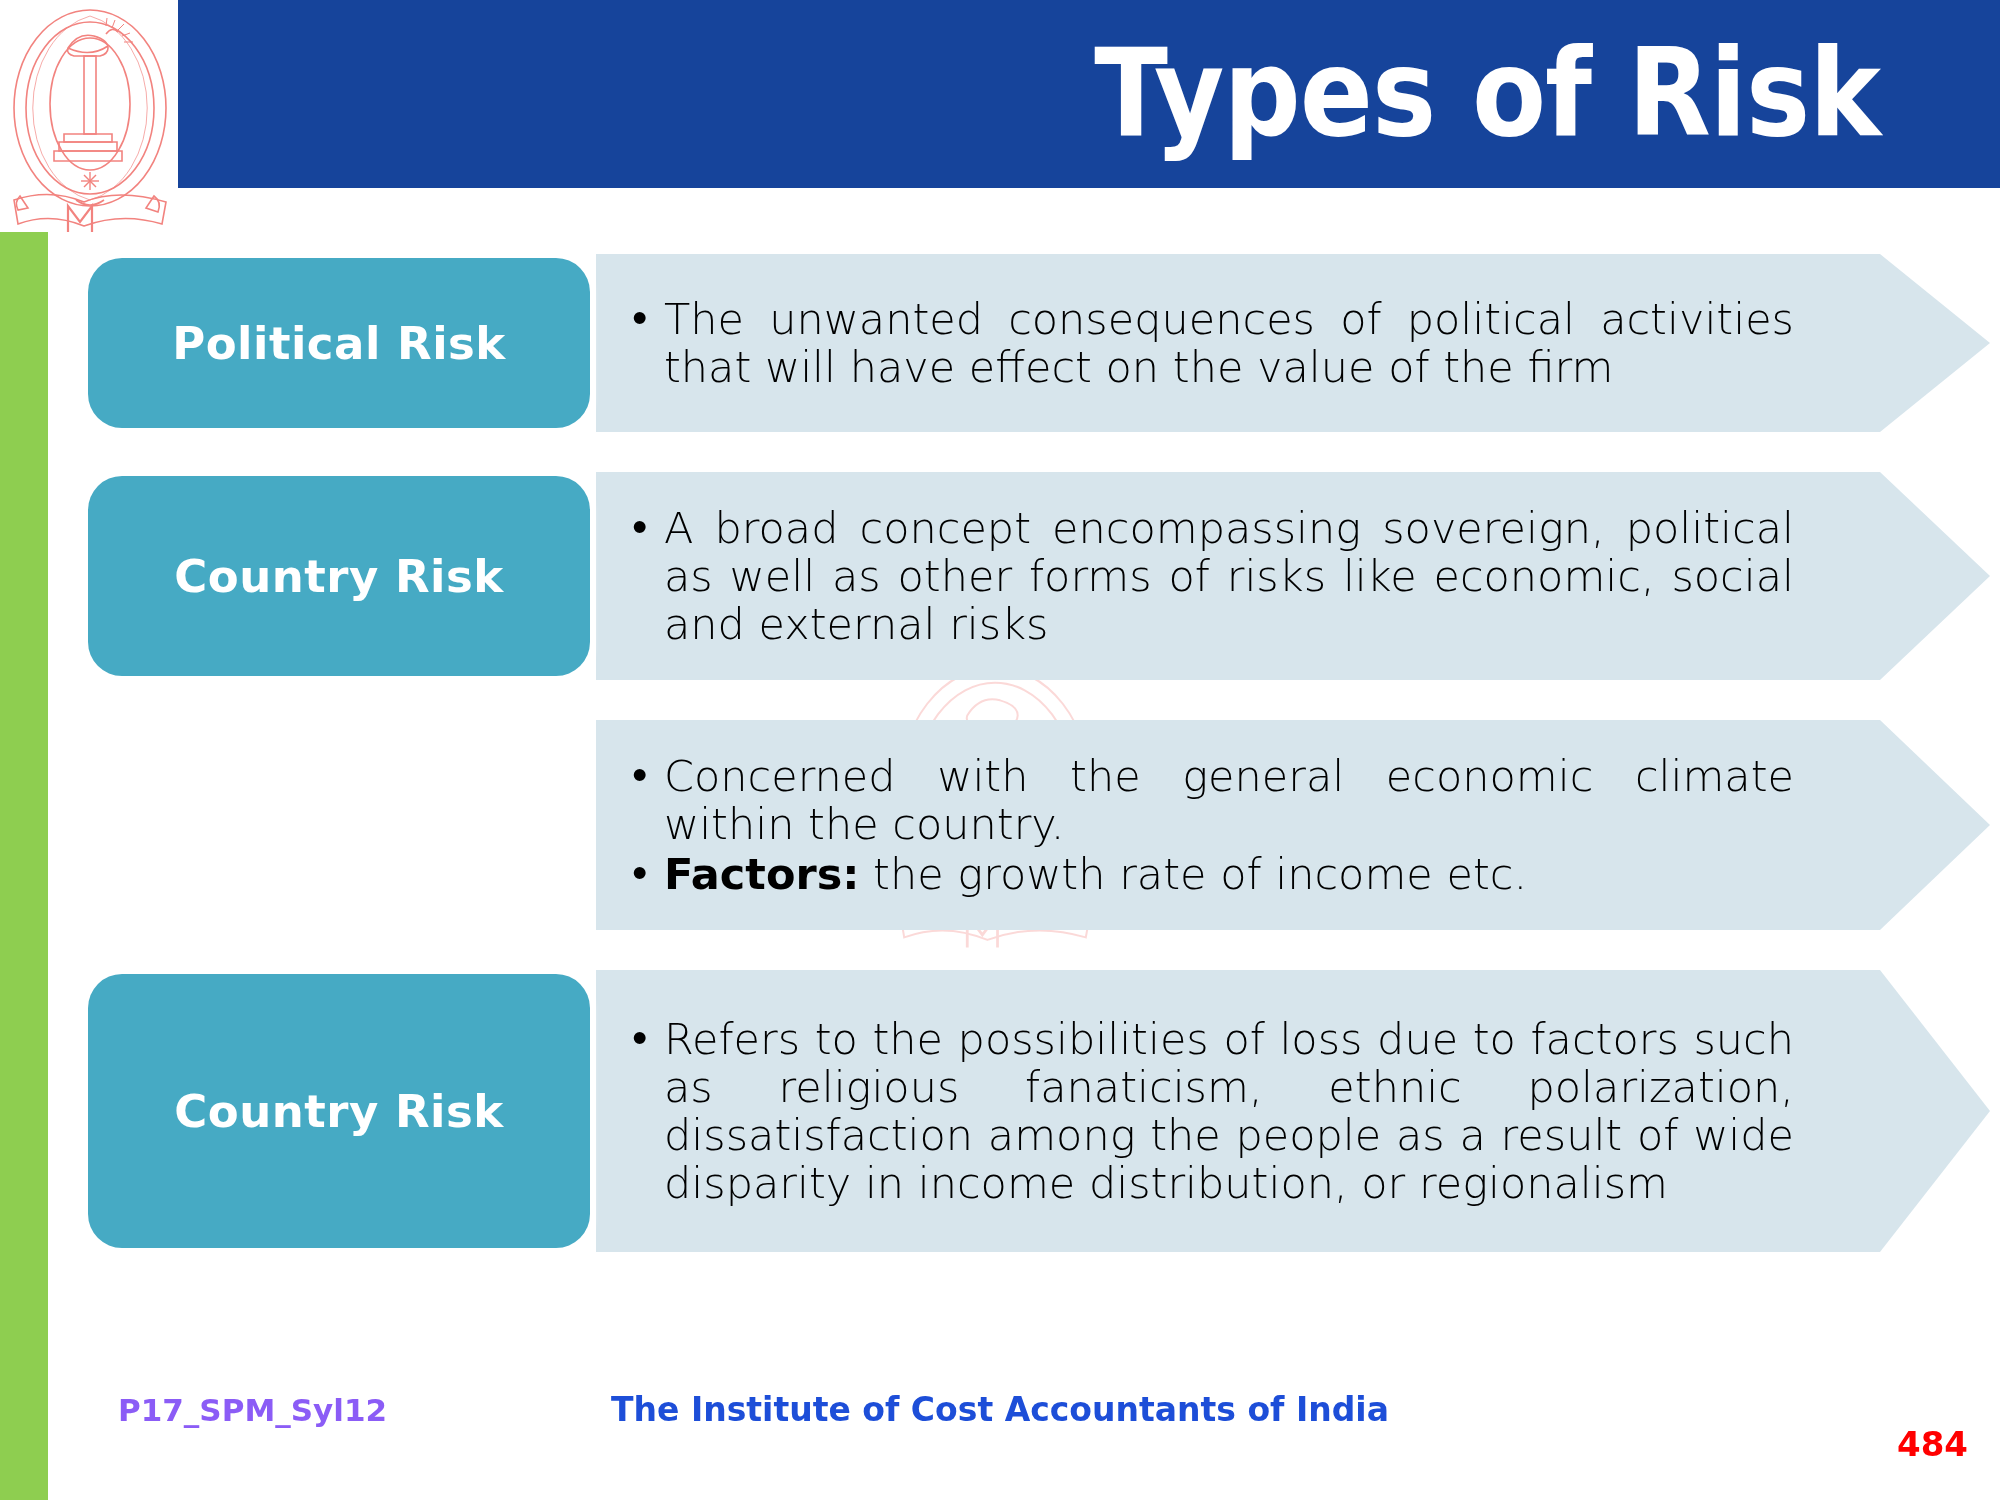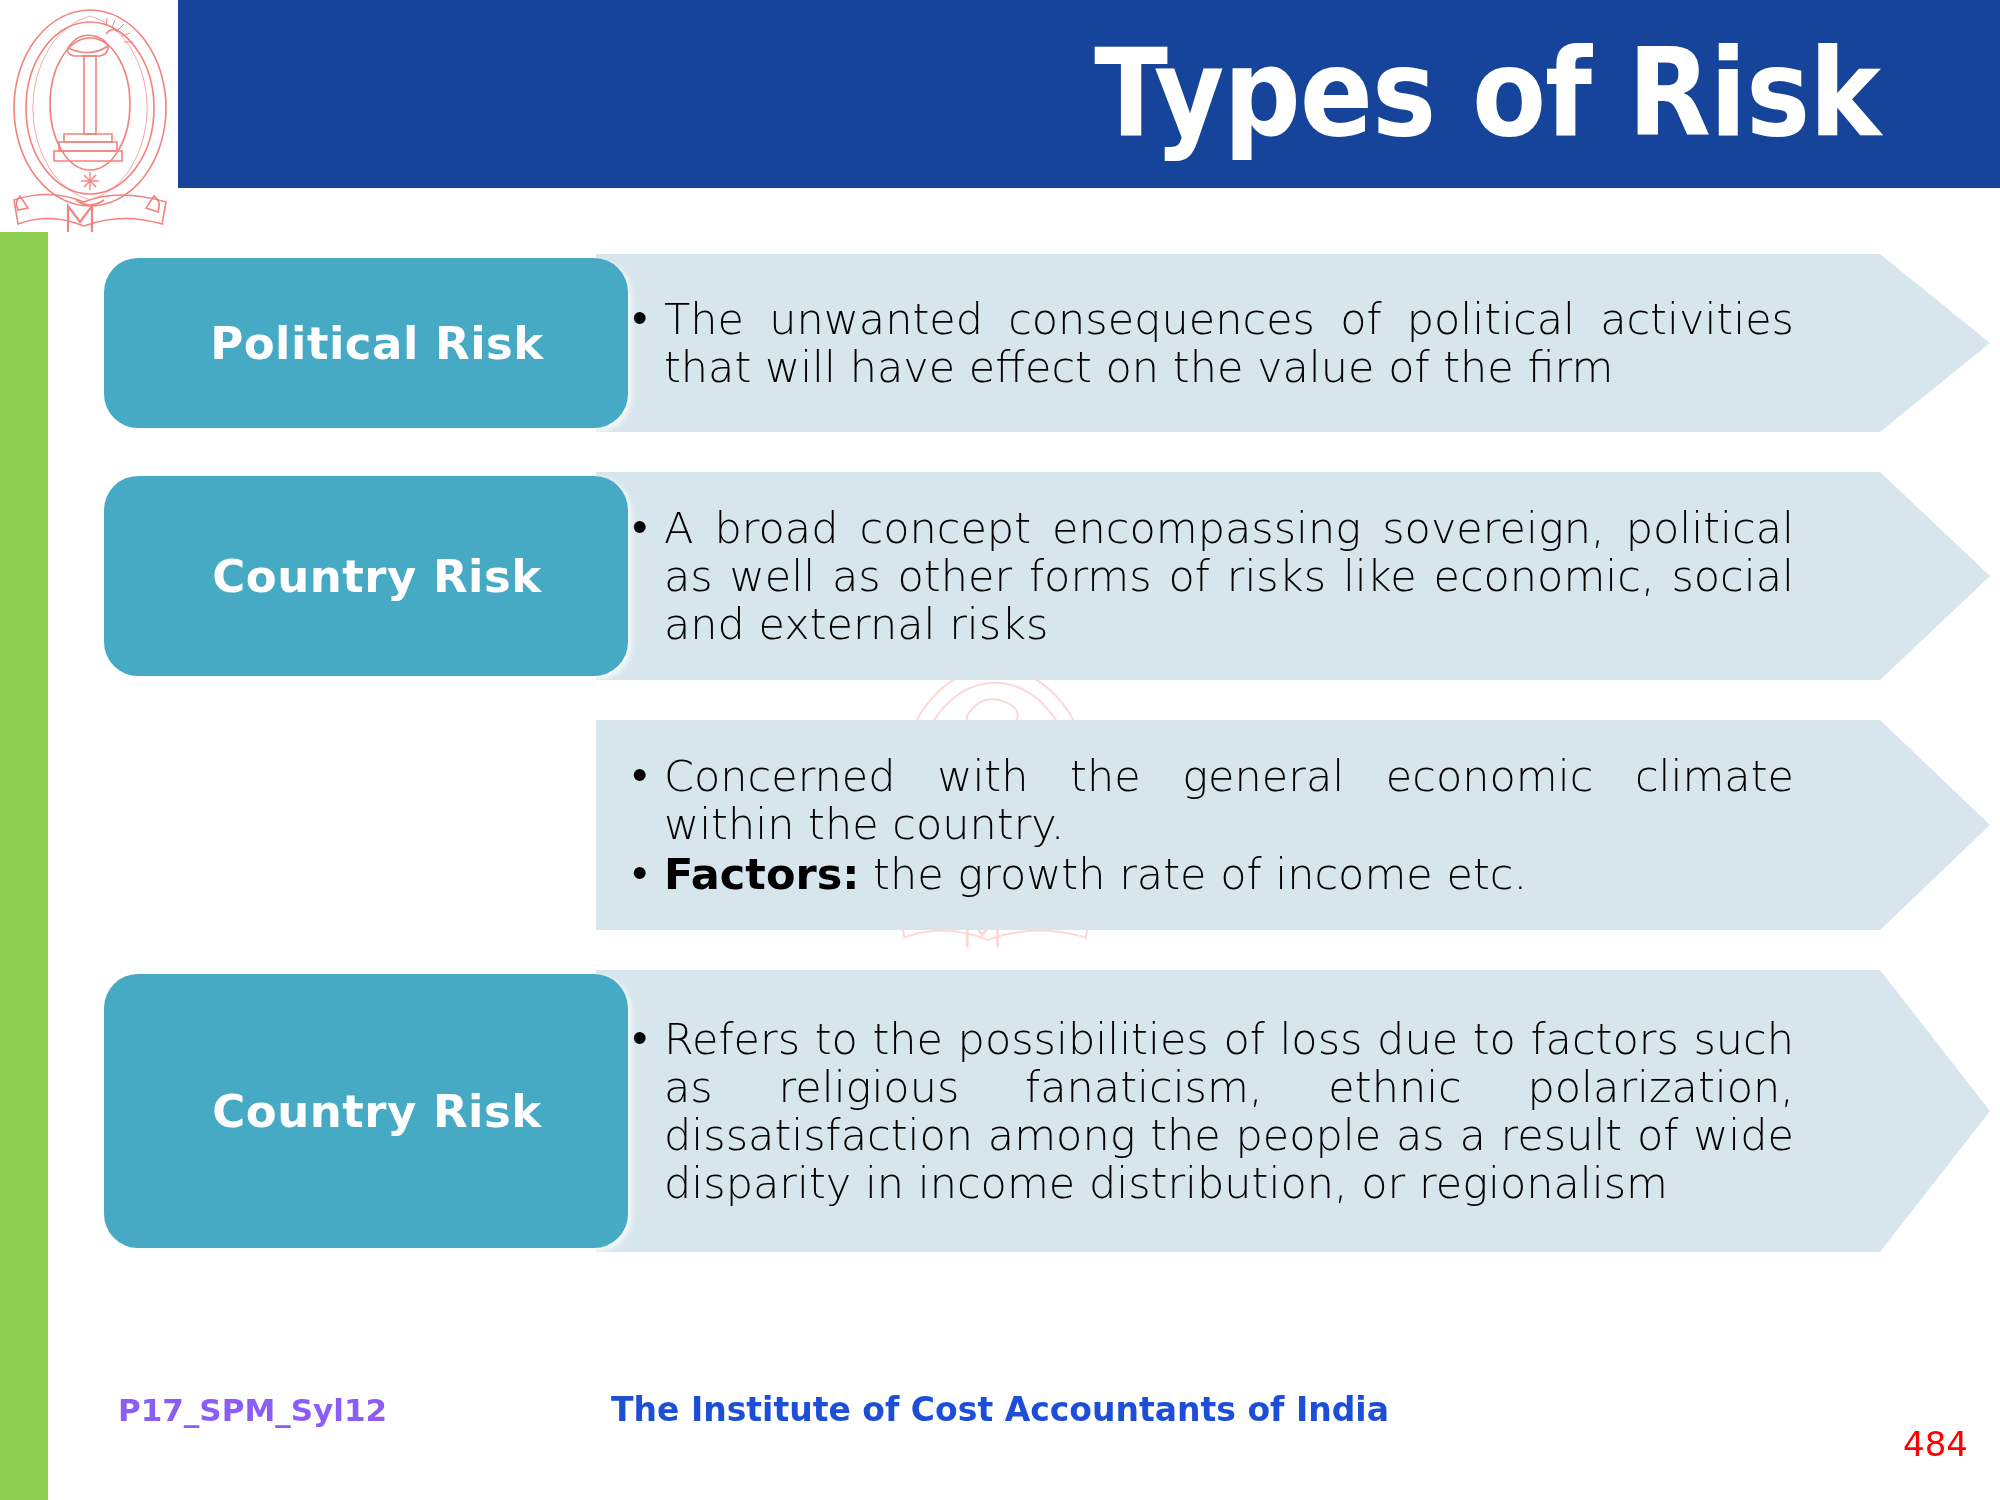--- a/index.html
+++ b/index.html
@@ -104,32 +104,31 @@
   .arrow-inner {
     padding-left: 18px;
     padding-right: 180px;
     width: 100%;
     box-sizing: border-box;
   }
 
   
   .label-box {
     position: absolute;
-    left: 104px;
+    left: 88px;
     top: 26px;
     bottom: 22px;
     width: 502px;
     background: #46AAC4;
     border-radius: 34px;
     display: flex;
     align-items: center;
     justify-content: center;
     z-index: 3;
     box-shadow: 3px 3px 6px rgba(255,255,255,0.9);
-    padding-left: 22px;
   }
   .label-text {
     color: #ffffff;
     font-size: 45px;
     font-weight: bold;
     letter-spacing: 0.5px;
     text-align: center;
     font-family: "DejaVu Sans", sans-serif;
   }
 
@@ -183,21 +182,21 @@
     font-size: 33px;
     font-weight: bold;
     font-family: "DejaVu Sans", sans-serif;
   }
   .footer-page {
     position: absolute;
     right: 32px;
     top: 1424px;
     color: #FF0000;
     font-size: 34px;
-    font-weight: normal;
+    font-weight: bold;
     font-family: "DejaVu Sans", sans-serif;
   }
 </style>
 </head>
 <body>
 
 <div class="seal">
   <svg width="168" height="230" viewBox="0 0 168 230" fill="none" stroke="#F2837F" stroke-width="1.6">
     <ellipse cx="84" cy="104" rx="76" ry="98"></ellipse>
     <ellipse cx="84" cy="104" rx="64" ry="86"></ellipse>

